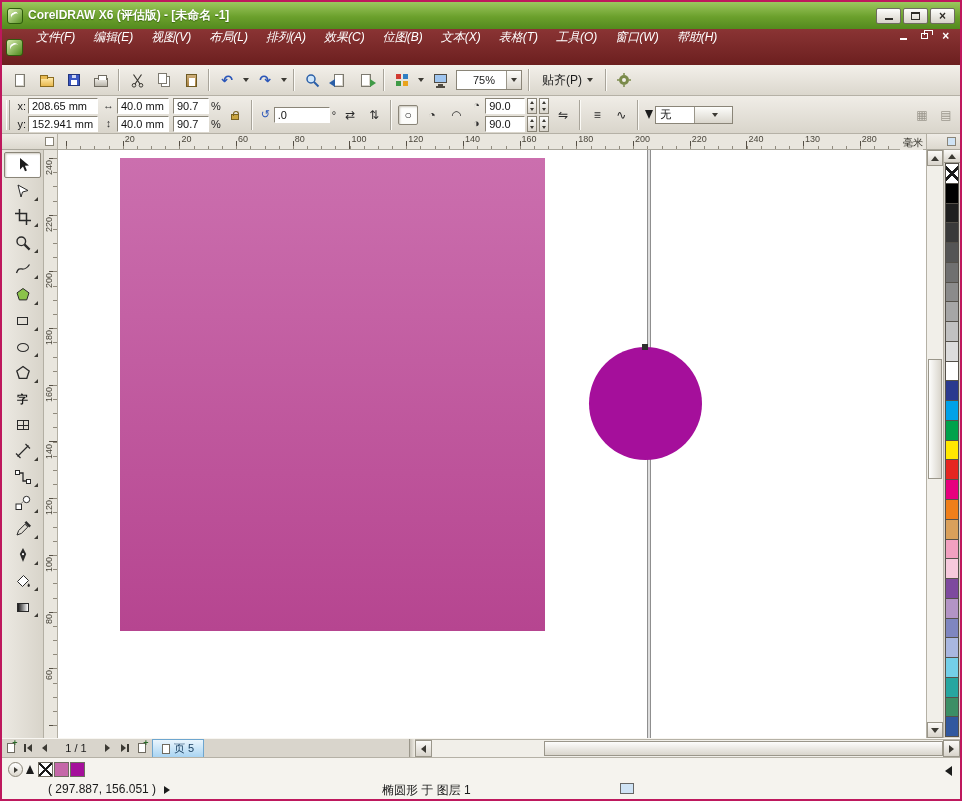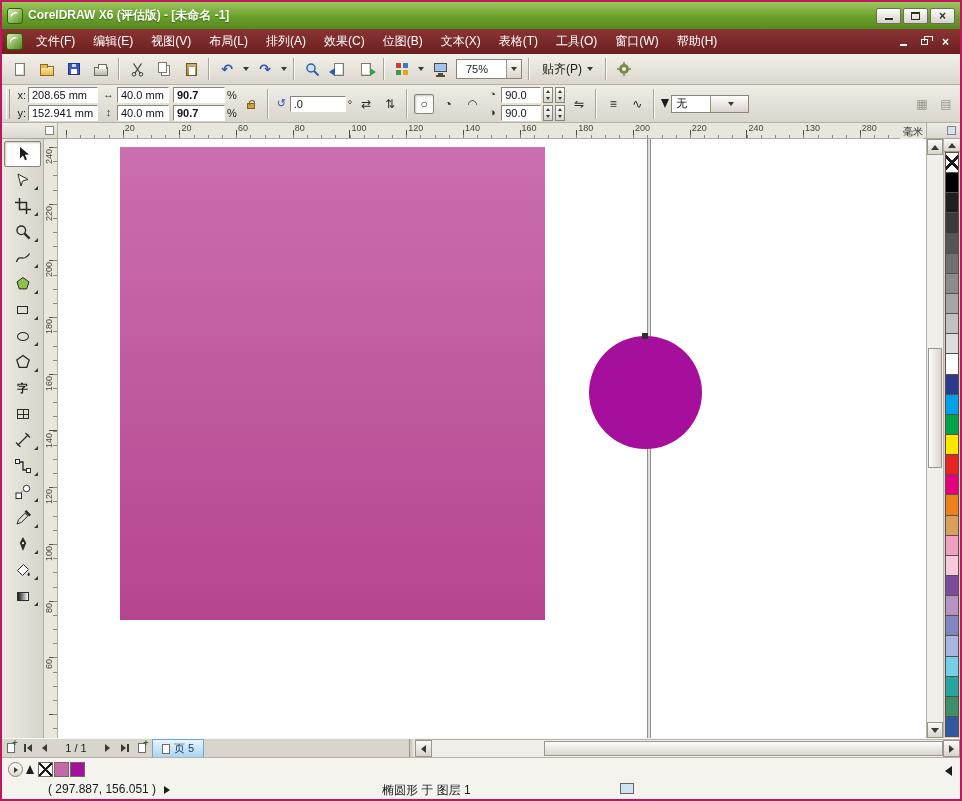--- a/index.html
+++ b/index.html
@@ -12,40 +12,40 @@
   .appico{width:16px;height:16px;background:linear-gradient(135deg,#d8edaf,#5a9426);border:1px solid #2f5c0d;border-radius:3px;position:relative;flex:0 0 auto;}
   .appico::after{content:"";position:absolute;left:3px;top:3px;right:3px;bottom:3px;border-radius:50%;border-top:2px solid #fff;transform:rotate(-30deg);}
   .title-text{color:#fff;font-weight:bold;text-shadow:0 1px 1px #3d6a12;white-space:nowrap;flex:1;}
   .wbtns{display:flex;gap:2px;}
   .wbtn{width:25px;height:16px;background:linear-gradient(#fefefc,#d6d2c8);border:1px solid #6f6b61;border-radius:2px;display:flex;align-items:center;justify-content:center;color:#2f2d28;}
   .wbtn .minbar{width:8px;height:2px;background:#2f2d28;margin-top:7px;}
   .wbtn .maxsq{width:9px;height:8px;border:1px solid #2f2d28;border-top-width:2px;}
   .wbtn .xgl{font-size:12px;font-weight:bold;line-height:1;}
 
   
-  .menubar{height:25px;background:linear-gradient(#8a3434,#6c1f1f);display:flex;align-items:center;padding:0 4px;flex:0 0 auto;}
+  .menubar{height:36px;background:linear-gradient(#8a3434,#6c1f1f);display:flex;align-items:flex-start;padding:0 4px;flex:0 0 auto;font-style:italic;}
   .menulogo{width:17px;height:17px;align-self:center;background:linear-gradient(135deg,#d8edaf,#4f8a1c);border:1px solid #2f5c0d;border-radius:3px;margin-right:4px;position:relative;flex:0 0 auto;}
   .menulogo::after{content:"";position:absolute;left:3px;top:3px;right:3px;bottom:3px;border-radius:50%;border-top:2px solid #fff;transform:rotate(-30deg);}
   #menu-items{display:flex;align-items:stretch;flex:1;}
   .menu-item{color:#fff;padding:0 9px;display:flex;align-items:center;white-space:nowrap;cursor:default;}
   .mdibtns{display:flex;align-items:center;gap:6px;color:#fff;padding-right:3px;}
   .mdi{width:15px;height:13px;display:flex;align-items:center;justify-content:center;}
   .mdi .minbar{width:7px;height:2px;background:#fff;margin-top:6px;}
   .mdi .rsq{width:7px;height:6px;border:1px solid #fff;position:relative;}
   .mdi .rsq::before{content:"";position:absolute;left:2px;top:-4px;width:7px;height:4px;border:1px solid #fff;border-bottom:none;}
   .mdi .xgl{font-size:12px;font-weight:bold;line-height:1;}
 
   
   .toolbar{height:31px;display:flex;align-items:center;padding:0 5px;gap:1px;background:linear-gradient(#f3f0ea,#dbd7cd);border-bottom:1px solid #b5b1a6;flex:0 0 auto;}
   .tbtn{width:26px;height:24px;display:flex;align-items:center;justify-content:center;position:relative;border:1px solid transparent;border-radius:2px;}
   .tdrop{width:10px;height:24px;display:flex;align-items:center;justify-content:center;}
   .tri-d{width:0;height:0;border-left:3px solid transparent;border-right:3px solid transparent;border-top:4px solid #3c3a34;display:inline-block;}
   .tsep{width:2px;height:22px;border-left:1px solid #a8a49a;border-right:1px solid #fbfaf6;margin:0 3px;}
   .zoombox{width:66px;height:20px;background:#fff;border:1px solid #8a8578;display:flex;align-items:center;margin:0 2px;}
-  .zval{flex:1;padding-left:9px;font-size:11px;color:#1c1c1c;}
+  .zval{flex:1;padding-left:16px;font-size:11px;color:#1c1c1c;}
   .ddbtn{width:15px;height:100%;background:linear-gradient(#fdfdfb,#d9d5cc);border-left:1px solid #9a968a;display:flex;align-items:center;justify-content:center;}
   .snapbtn{height:22px;display:flex;align-items:center;gap:5px;padding:0 7px;border:1px solid transparent;border-radius:2px;}
   .snapbtn span{font-size:12px;color:#1c1c1c;white-space:nowrap;}
   .g{font-size:14px;line-height:1;color:#2b56b8;font-weight:bold;}
   .ic-page{width:10px;height:13px;background:#fff;border:1px solid #7d7a70;box-shadow:inset -1px -1px 0 #d8d5cc;display:inline-block;}
   .ic-folder{width:14px;height:10px;background:linear-gradient(#ffe9a8,#e8b94f);border:1px solid #8a6b1f;position:relative;display:inline-block;margin-top:3px;}
   .ic-folder::before{content:"";position:absolute;left:-1px;top:-3px;width:6px;height:3px;background:#e8b94f;border:1px solid #8a6b1f;border-bottom:none;}
   .ic-floppy{width:12px;height:12px;background:#3a57c4;border:1px solid #22357e;position:relative;display:inline-block;}
   .ic-floppy::before{content:"";position:absolute;left:2px;bottom:0;width:6px;height:5px;background:#fff;}
   .ic-floppy::after{content:"";position:absolute;left:3px;top:0;width:4px;height:3px;background:#cfd6ef;}
@@ -62,21 +62,21 @@
   .tri-bl{position:absolute;left:2px;bottom:4px;width:0;height:0;border-top:4px solid transparent;border-bottom:4px solid transparent;border-right:6px solid #2b5fa7;}
   .tri-gr{position:absolute;right:2px;bottom:4px;width:0;height:0;border-top:4px solid transparent;border-bottom:4px solid transparent;border-left:6px solid #3f9a46;}
 
   
   .propbar{height:38px;display:flex;align-items:center;padding:0 4px;gap:4px;background:linear-gradient(#f0ede7,#d9d5cb);border-bottom:1px solid #b5b1a6;flex:0 0 auto;}
   .pb-grip{width:4px;height:30px;border-left:1px solid #fff;border-right:1px solid #9a968a;margin-right:2px;}
   .pb-col{display:flex;flex-direction:column;gap:2px;}
   .pb-row{display:flex;align-items:center;gap:2px;}
   .pb-lbl{font-size:11px;color:#1c1c1c;width:10px;text-align:right;}
   .fld{height:16px;background:#fff;border:1px solid #8a8578;border-right-color:#fff;border-bottom-color:#fff;font-size:11px;padding:0 3px;color:#111;font-family:"Liberation Sans","DejaVu Sans",sans-serif;}
-  .w70{width:70px;} .w52{width:52px;} .w36{width:52px;font-weight:bold;} .w56{width:56px;} .w40{width:40px;}
+  .w70{width:70px;} .w52{width:52px;} .w36{width:36px;} .w56{width:56px;} .w40{width:40px;}
   .pb-ic{font-size:11px;color:#333;width:13px;text-align:center;line-height:1;}
   .pct{font-size:11px;color:#1c1c1c;}
   .pbtn{width:20px;height:20px;display:flex;align-items:center;justify-content:center;border:1px solid transparent;border-radius:2px;font-size:12px;color:#2a2a2a;position:relative;}
   .pbtn.pressed{border:1px solid #8a8578;background:#fdfdfb;box-shadow:inset 1px 1px 2px #c9c5ba;}
   .pbtn.dis{color:#9a968c;}
   .psep{width:2px;height:30px;border-left:1px solid #a8a49a;border-right:1px solid #fbfaf6;margin:0 2px;}
   .lockic{width:8px;height:6px;background:#caa53f;border:1px solid #7a6320;position:relative;margin-top:4px;}
   .lockic::before{content:"";position:absolute;left:1px;top:-4px;width:4px;height:4px;border:1px solid #7a6320;border-bottom:none;border-radius:3px 3px 0 0;}
   .spin{display:flex;flex-direction:column;width:10px;height:16px;border:1px solid #8a8578;background:linear-gradient(#fff,#d9d5cc);}
   .spin i{flex:1;display:flex;align-items:center;justify-content:center;}

